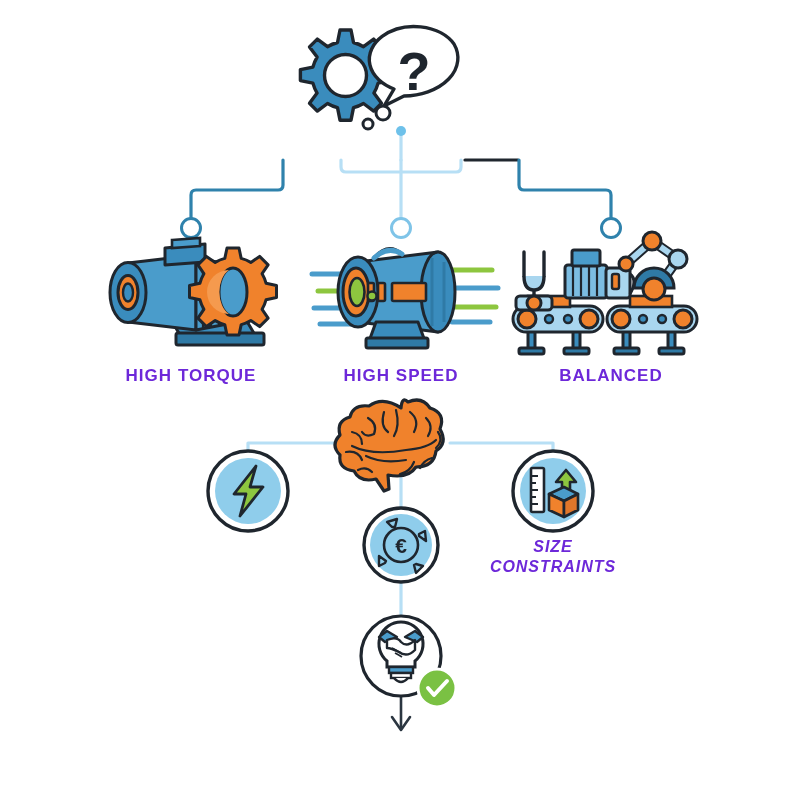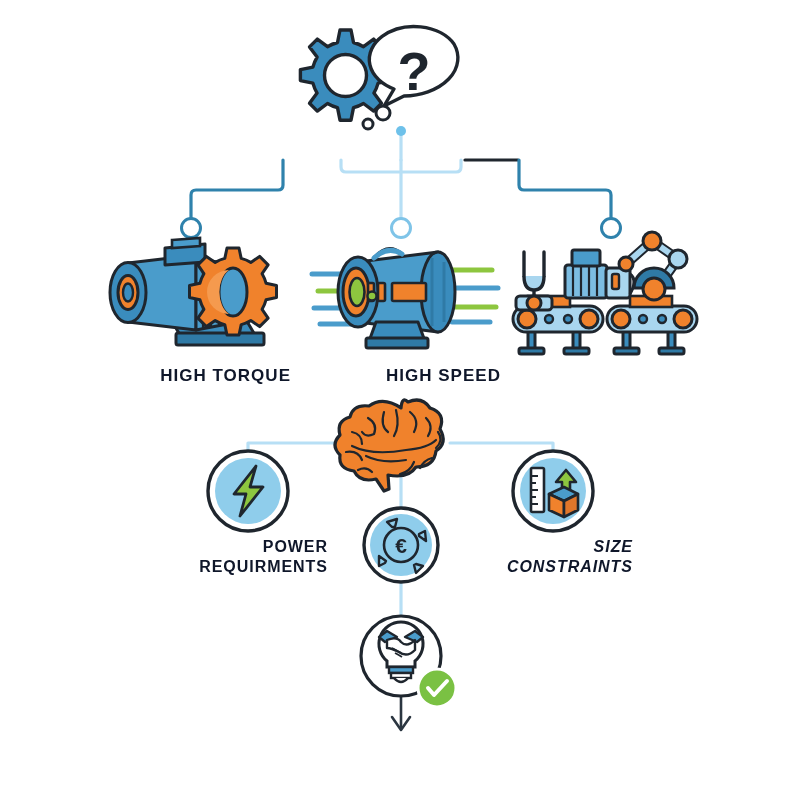--- a/index.html
+++ b/index.html
@@ -21,22 +21,22 @@
     height: 800px;
   }
   svg.layer {
     position: absolute;
     left: 0; top: 0;
     width: 800px;
     height: 800px;
   }
   .cap {
     position: absolute;
-    text-align: right;
-    color: #0f172a;
+    text-align: center;
+    color: #6d28d9;
     font-family: "Liberation Sans", sans-serif;
     font-weight: bold;
     letter-spacing: 0.06em;
     line-height: 1.22;
     white-space: pre-line;
   }
   .cap-top { font-size: 17px; }
   .cap-mid { font-size: 16px; }
   .cap-bottom { font-size: 17px; }
 </style>
@@ -318,20 +318,19 @@
       <g>
         <circle cx="437" cy="688" r="19" fill="#7ac143" stroke="#ffffff" stroke-width="3"></circle>
         <path d="M428,688 l6,7 l13,-14" fill="none" stroke="#ffffff" stroke-width="4" stroke-linecap="round" stroke-linejoin="round"></path>
       </g>
     </g>
 
   </svg>
 
   <div class="cap cap-top" style="left:91px; top:366px; width:200px;">HIGH TORQUE</div>
   <div class="cap cap-top" style="left:301px; top:366px; width:200px;">HIGH SPEED</div>
-
-  <div class="cap cap-mid" style="left:168px; top:537px; width:160px;">POWER
-REQUIRMENTS</div>
+  <div class="cap cap-top" style="left:511px; top:366px; width:200px;">BALANCED</div>
+
   <div class="cap cap-mid" style="left:473px; top:537px; width:160px;font-style:italic;">SIZE
 CONSTRAINTS</div>
 
 
 </div>
 
 </body></html>

